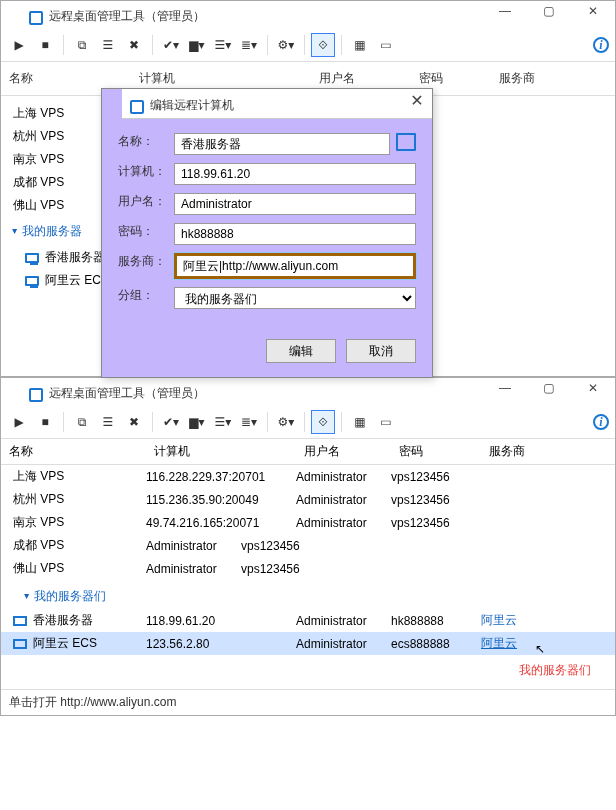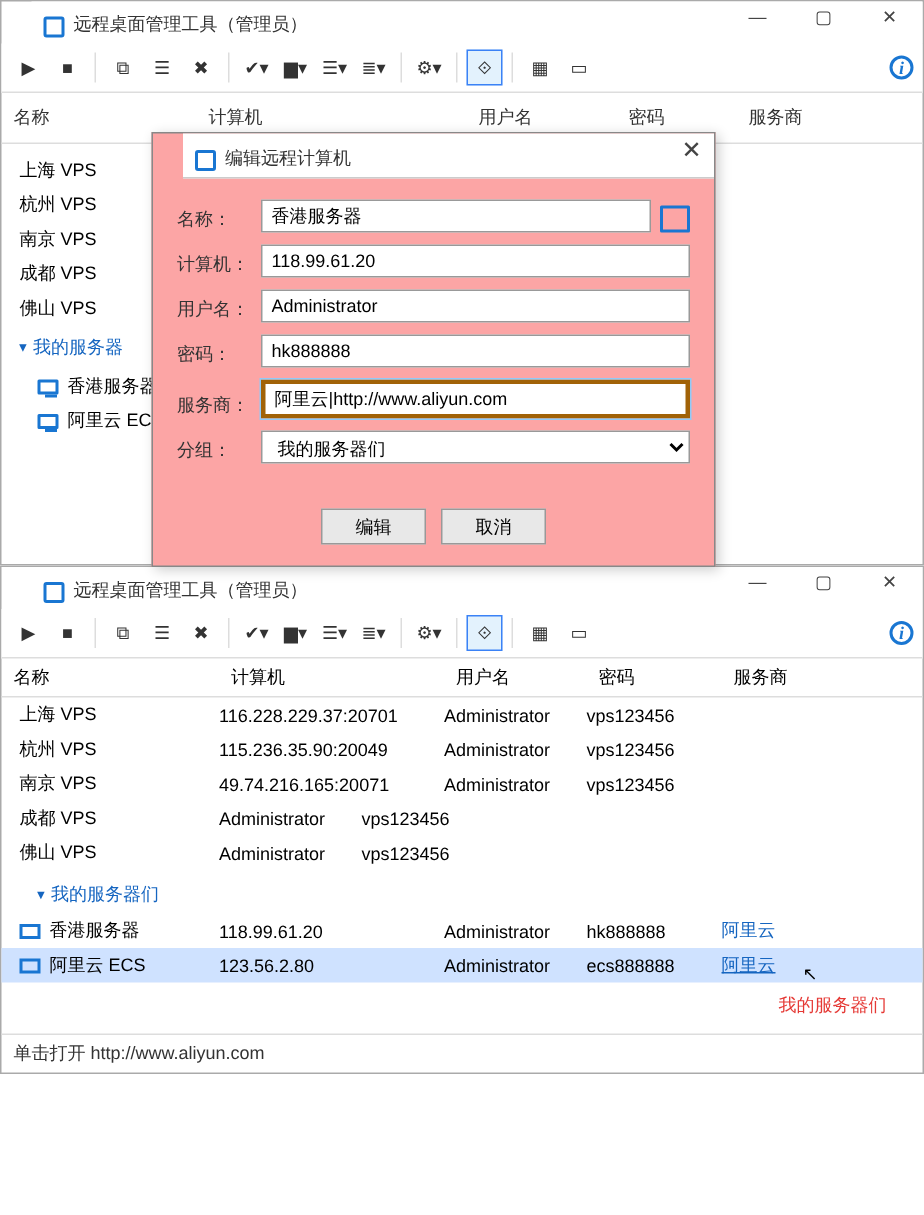--- a/index.html
+++ b/index.html
@@ -17,31 +17,31 @@
 .headers { display: flex; border-bottom: 1px solid #ddd; padding: 4px 0; }
 .headers > div { padding: 4px 8px; color: #333; }
 .body-area { position: relative; min-height: 280px; }
 .tree-list { padding: 6px 0; }
 .tree-row { padding: 3px 12px; display: flex; align-items: center; gap: 6px; }
 .tree-row.server .mon-icon { width: 14px; height: 10px; border: 2px solid #1976d2; border-radius: 1px; position: relative; }
 .tree-row.server .mon-icon::after { content: ""; position: absolute; bottom: -4px; left: 3px; width: 8px; height: 2px; background: #1976d2; }
 .group-row { padding: 6px 12px; color: #1565c0; display: flex; align-items: center; gap: 4px; }
 .chev { display: inline-block; transform: rotate(90deg); color: #1565c0; font-size: 10px; }
 
-.dialog { position: absolute; left: 100px; top: -8px; width: 376px; border: 1px solid #888; background: #fca5a5; box-shadow: 2px 2px 8px rgba(0,0,0,.2); }
+.dialog { position: absolute; left: 100px; top: -8px; width: 332px; border: 1px solid #888; background: #c4b5fd; box-shadow: 2px 2px 8px rgba(0,0,0,.2); }
 .dialog .titlebar { background: #fff; border-bottom: 1px solid #ccc; height: 30px; }
 .dialog .close-x { width: 30px; font-size: 16px; }
 .dialog .form { padding: 14px 16px 12px 16px; }
-.dialog .frow { display: flex; align-items: flex-end; margin-bottom: 8px; }
+.dialog .frow { display: flex; align-items: flex-start; margin-bottom: 8px; }
 .dialog .flabel { width: 56px; color: #333; }
 .dialog .finput { flex: 1; border: 1px solid #999; padding: 3px 6px; background: #fff; }
 .dialog .finput.sel { border: 3px solid #a16207; outline: 1px solid #90caf9; }
 .dialog select.finput { height: 22px; }
 .dialog .mon-btn { width: 20px; height: 18px; border: 2px solid #1976d2; margin-left: 6px; border-radius: 1px; }
-.dialog .btns { display: flex; justify-content: center; gap: 10px; padding: 10px 16px 14px; }
+.dialog .btns { display: flex; justify-content: flex-end; gap: 10px; padding: 10px 16px 14px; }
 .dialog .btns button { width: 70px; height: 24px; border: 1px solid #999; background: #e8e8e8; }
 
 .win2 { margin-top: 0; }
 .grid-headers { display: flex; border-bottom: 1px solid #ddd; }
 .grid-headers > div { padding: 4px 8px; }
 .grid-body { }
 .grid-row { display: flex; padding: 3px 0; align-items: center; }
 .grid-row.selected { background: #cfe2ff; }
 .c-name { width: 145px; padding-left: 12px; display: flex; align-items: center; gap: 6px; }
 .c-comp { width: 150px; }

